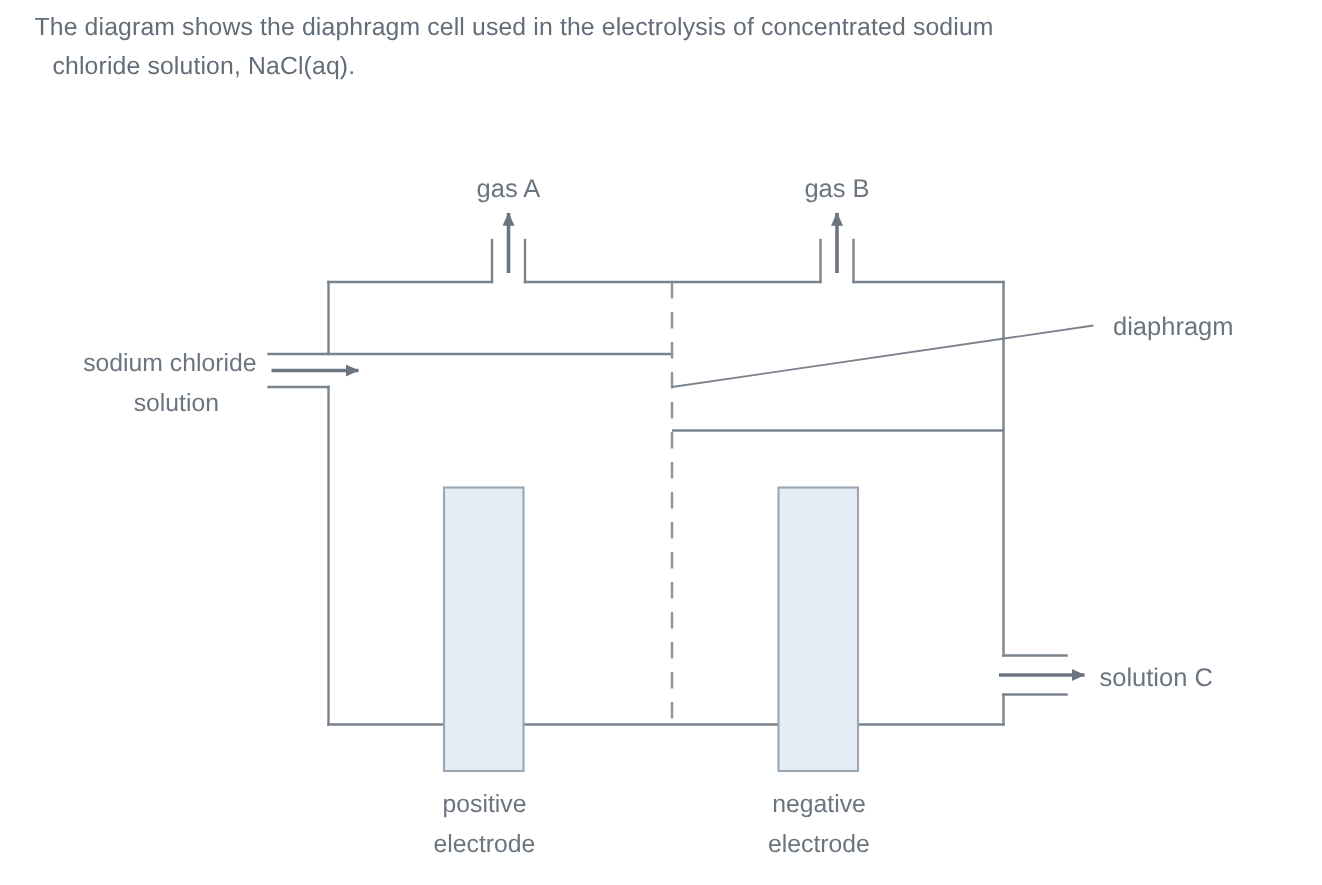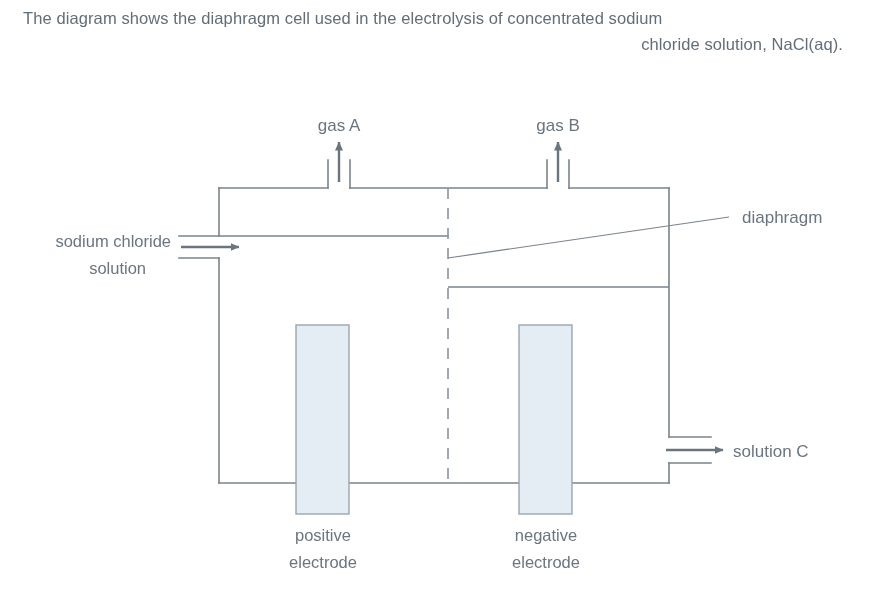--- a/index.html
+++ b/index.html
@@ -25,21 +25,21 @@
     position: absolute;
     left: 12px;
     top: 6px;
     width: 820px;
     font-size: 16.5px;
     line-height: 1.55;
     color: #636d78;
     letter-spacing: 0.1px;
   }
   .intro .ln { display: block; }
-  .intro .ln.second { padding-left: 12px; text-align: right; }
+  .intro .ln.second { padding-left: 12px; }
   svg.diagram {
     position: absolute;
     left: 0;
     top: 0;
     width: 881px;
     height: 590px;
   }
   .lbl {
     font-family: "Liberation Sans", sans-serif;
     font-size: 17px;

